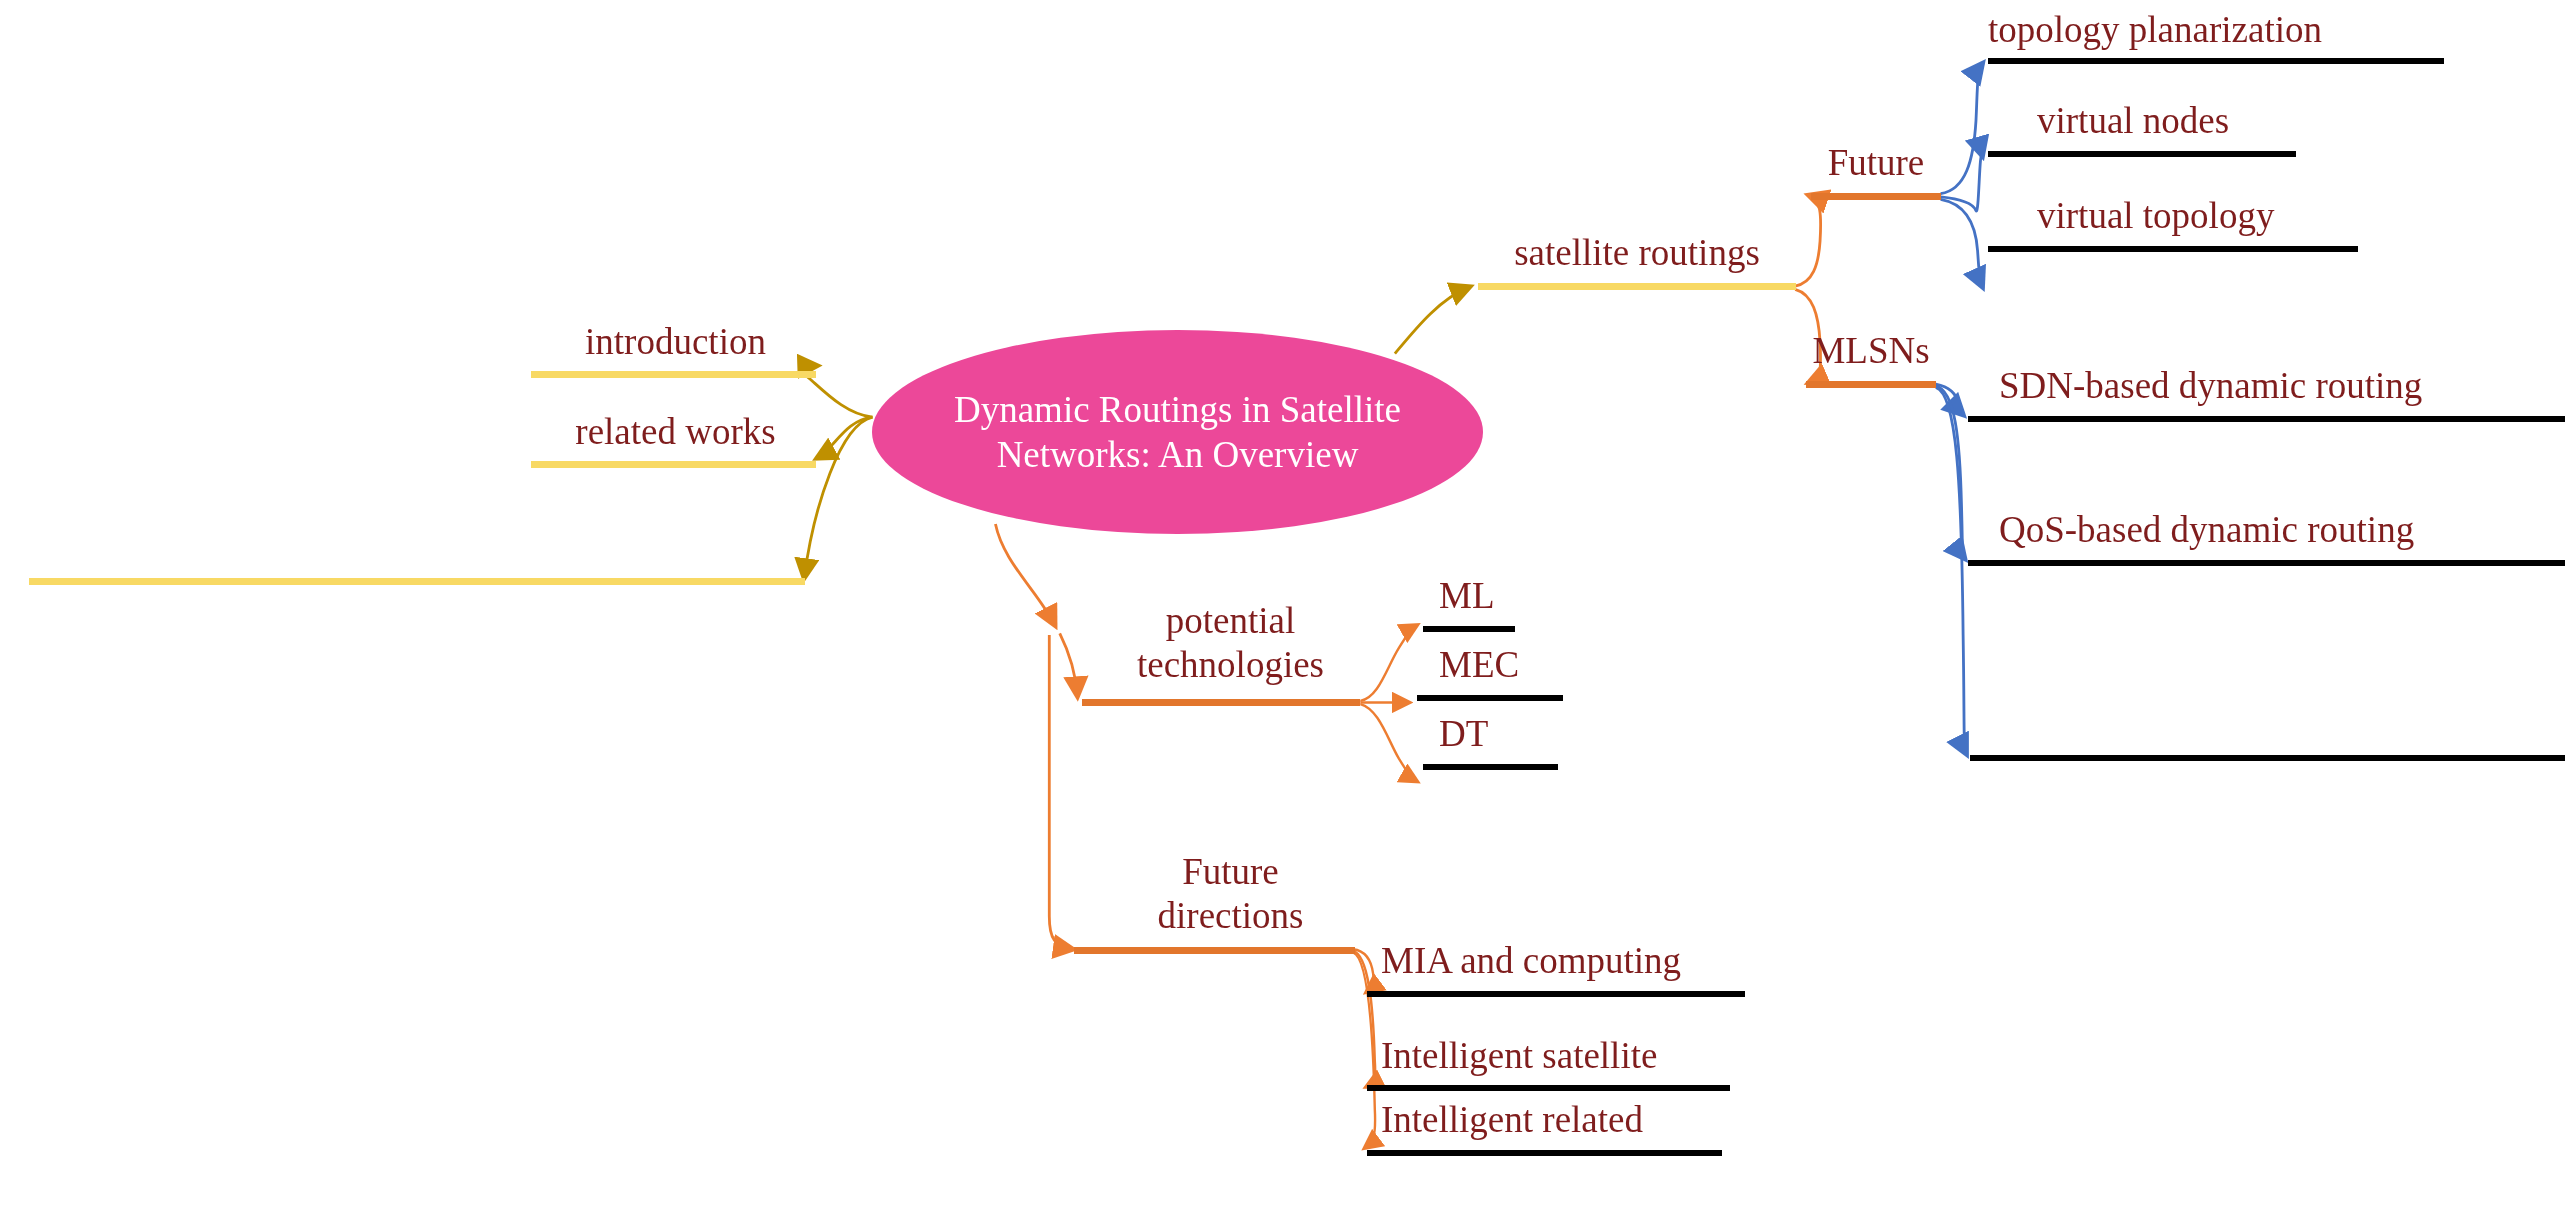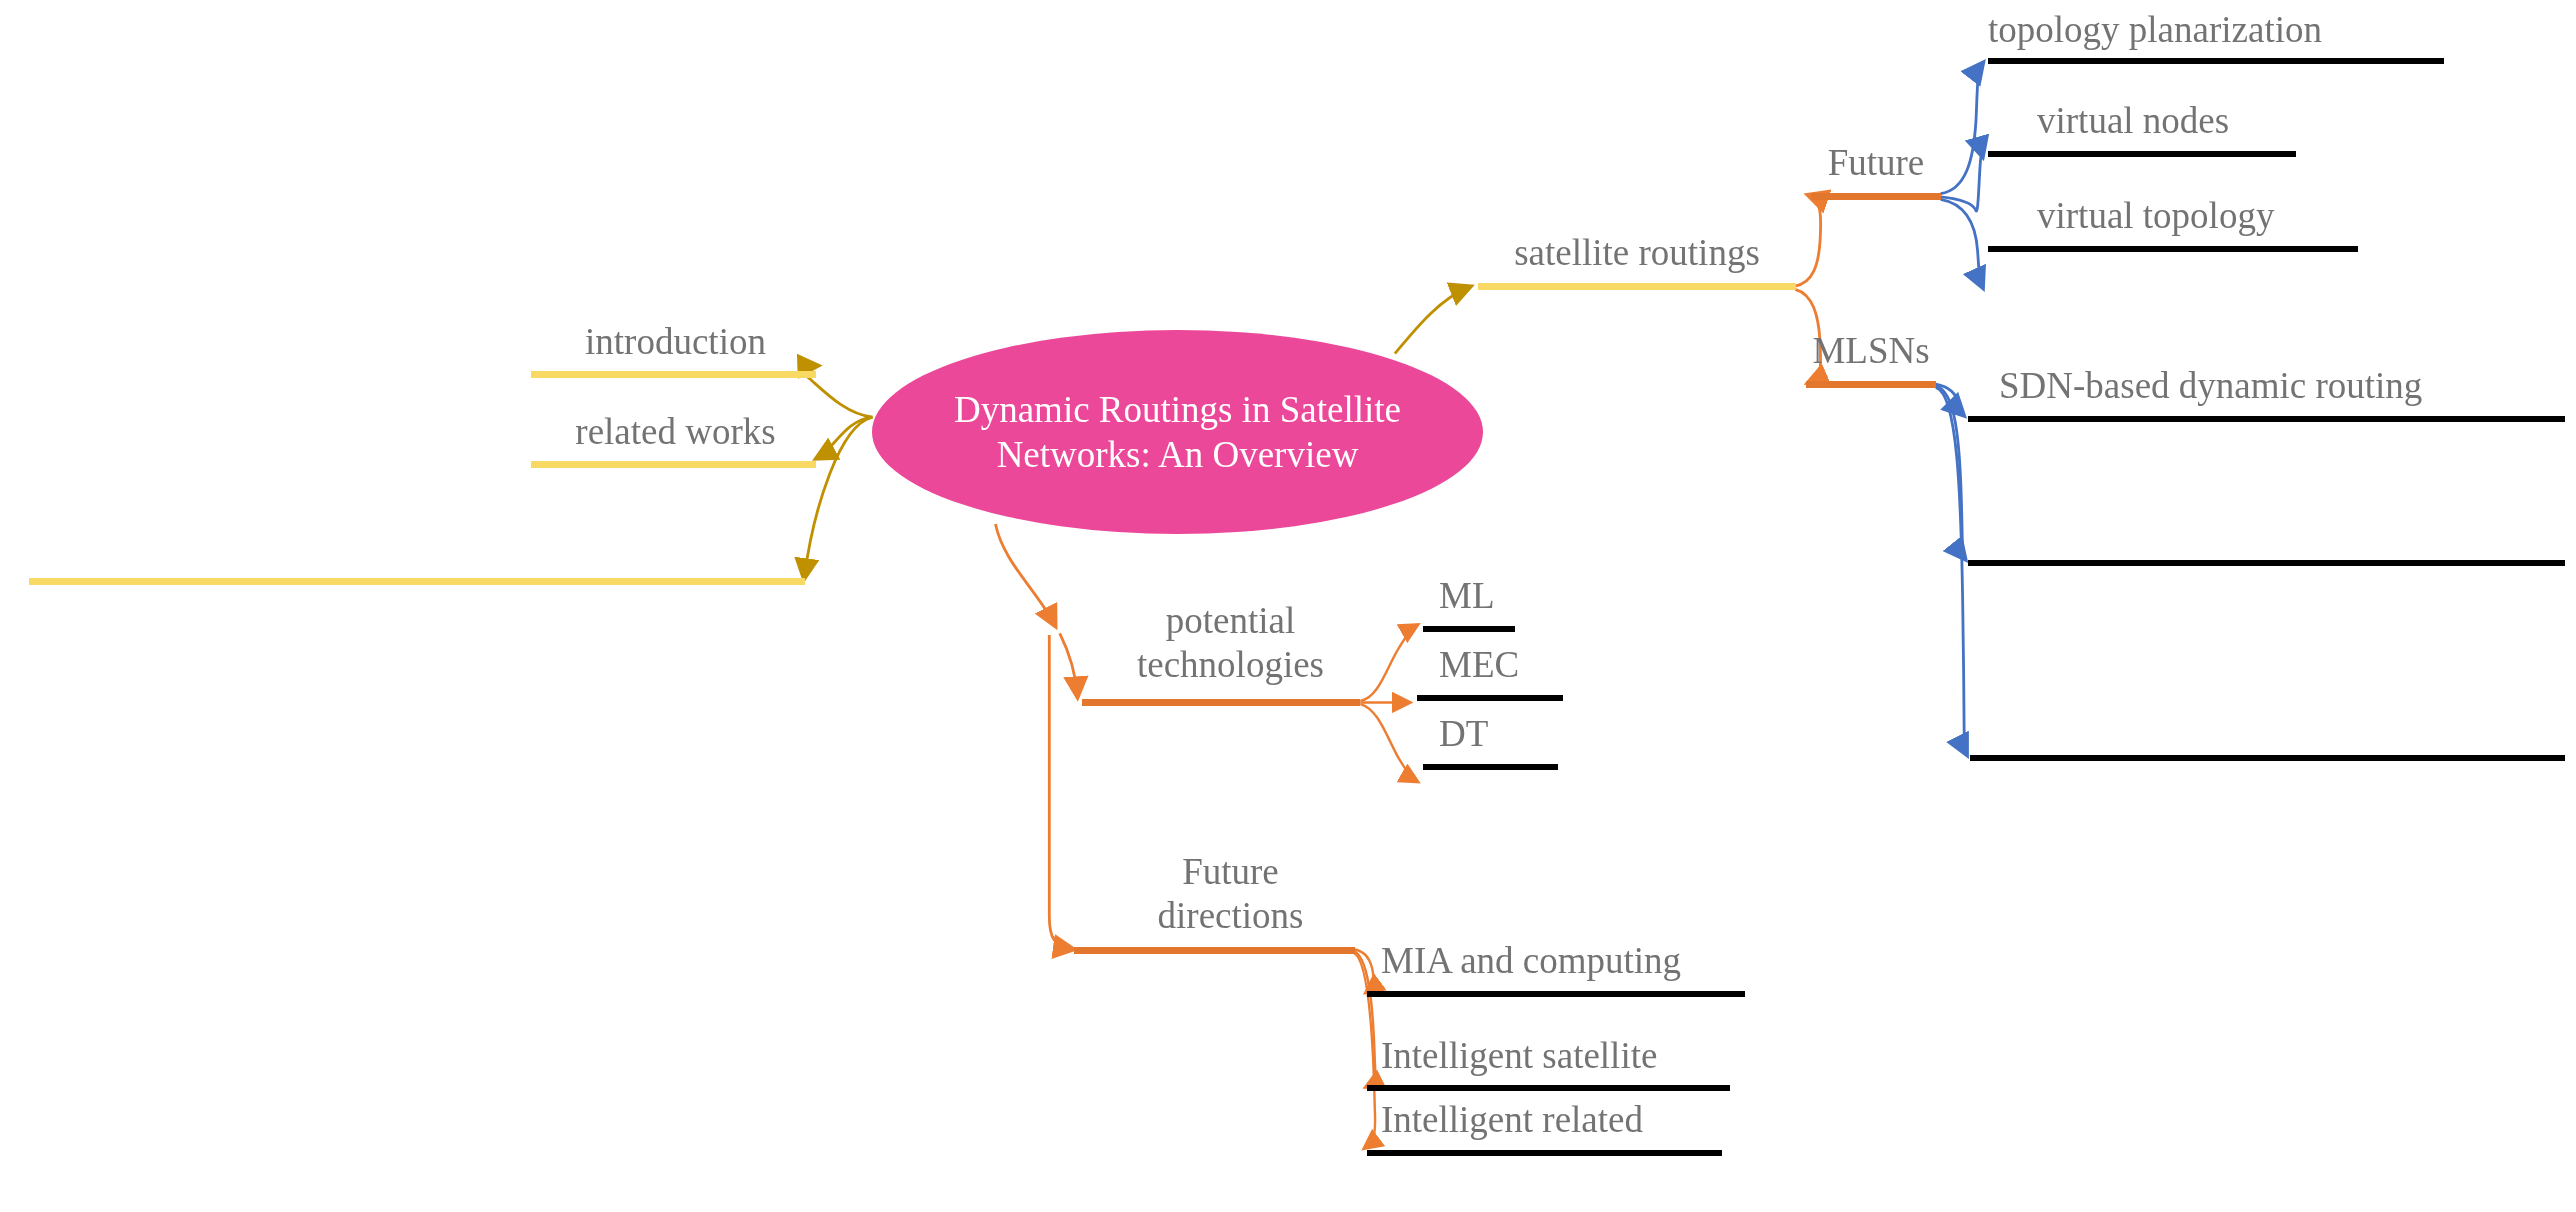--- a/index.html
+++ b/index.html
@@ -17,21 +17,21 @@
   }
   #wires {
     position: absolute;
     left: 0; top: 0;
     width: 2576px;
     height: 1212px;
     pointer-events: none;
   }
   .node {
     position: absolute;
-    color: #737373;
+    color: #7f1d1d;
     line-height: 1.06;
     white-space: nowrap;
   }
   .node.wrap { white-space: normal; }
 
   
   #root-ellipse {
     position: absolute;
     left: 872px;
     top: 330px;
@@ -167,20 +167,21 @@
 
   <div class="node leaf-label" style="left:2037px; top:196px;">virtual topology</div>
   <div class="bar black" style="left:1988px; top:246px; width:370px;"></div>
 
   <div class="node branch-label" style="left:1806px; top:331px; width:130px; text-align:center;">MLSNs</div>
   <div class="bar orange" style="left:1806px; top:381px; width:130px;"></div>
 
   <div class="node leaf-label" style="left:1999px; top:366px;">SDN-based dynamic routing</div>
   <div class="bar black" style="left:1968px; top:416px; width:597px;"></div>
 
+  <div class="node leaf-label" style="left:1999px; top:510px;">QoS-based dynamic routing</div>
   <div class="bar black" style="left:1968px; top:560px; width:597px;"></div>
 
   <div class="bar black" style="left:1970px; top:755px; width:595px;"></div>
 
   <div class="node branch-label wrap" style="left:1101px; top:599px; width:259px; text-align:center; line-height:1.18;">potential technologies</div>
   <div class="bar orange" style="left:1082px; top:699px; width:278px;"></div>
 
   <div class="node leaf-label" style="left:1439px; top:576px;">ML</div>
   <div class="bar black" style="left:1423px; top:626px; width:92px;"></div>
 

